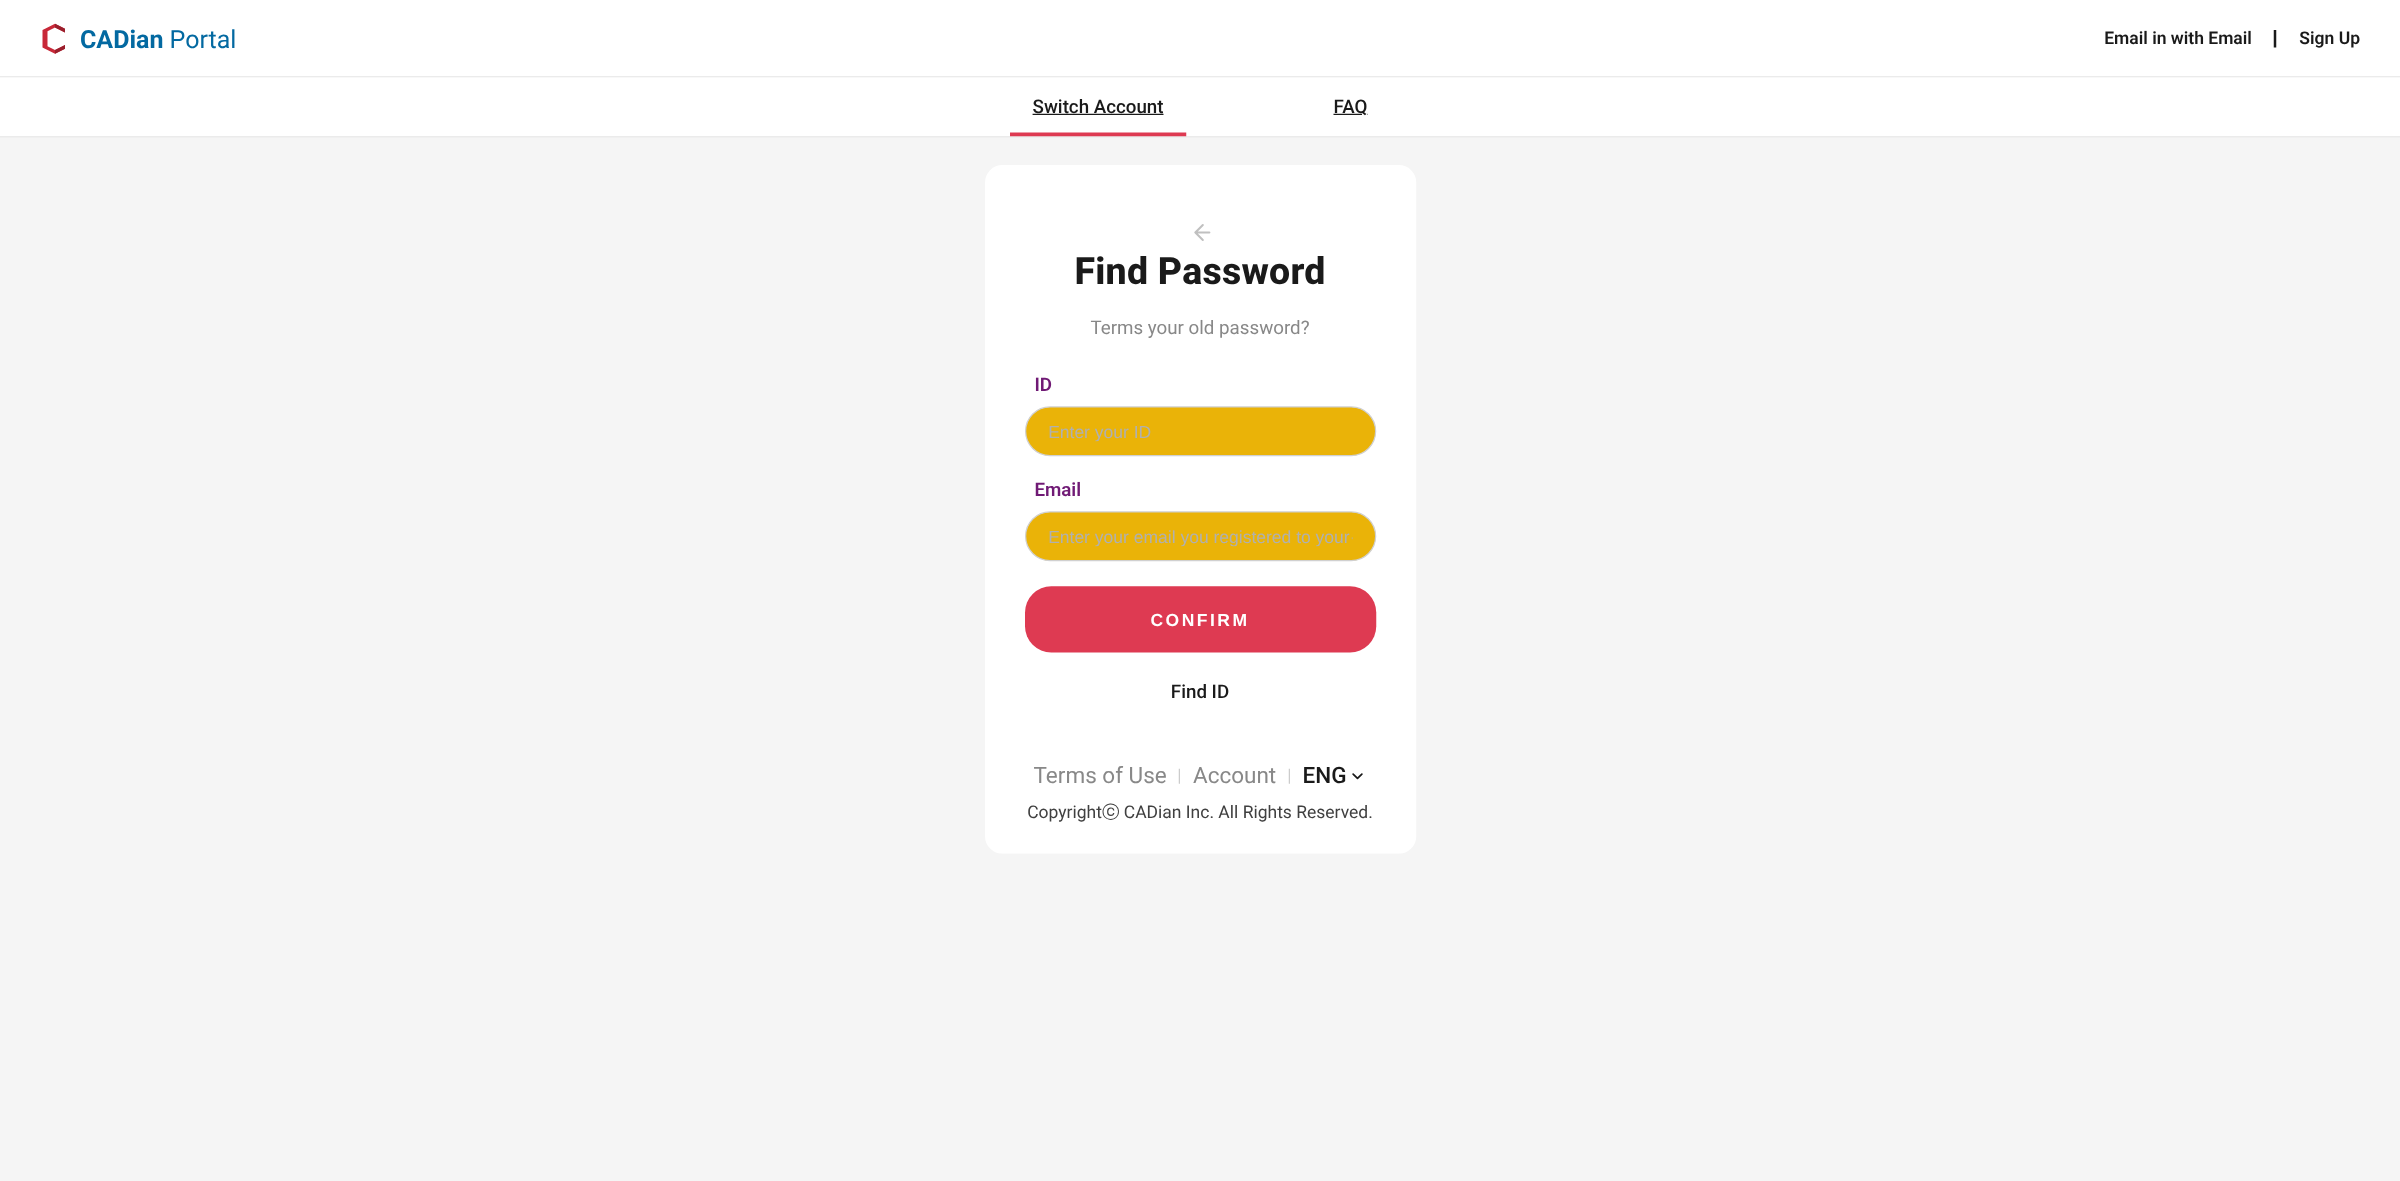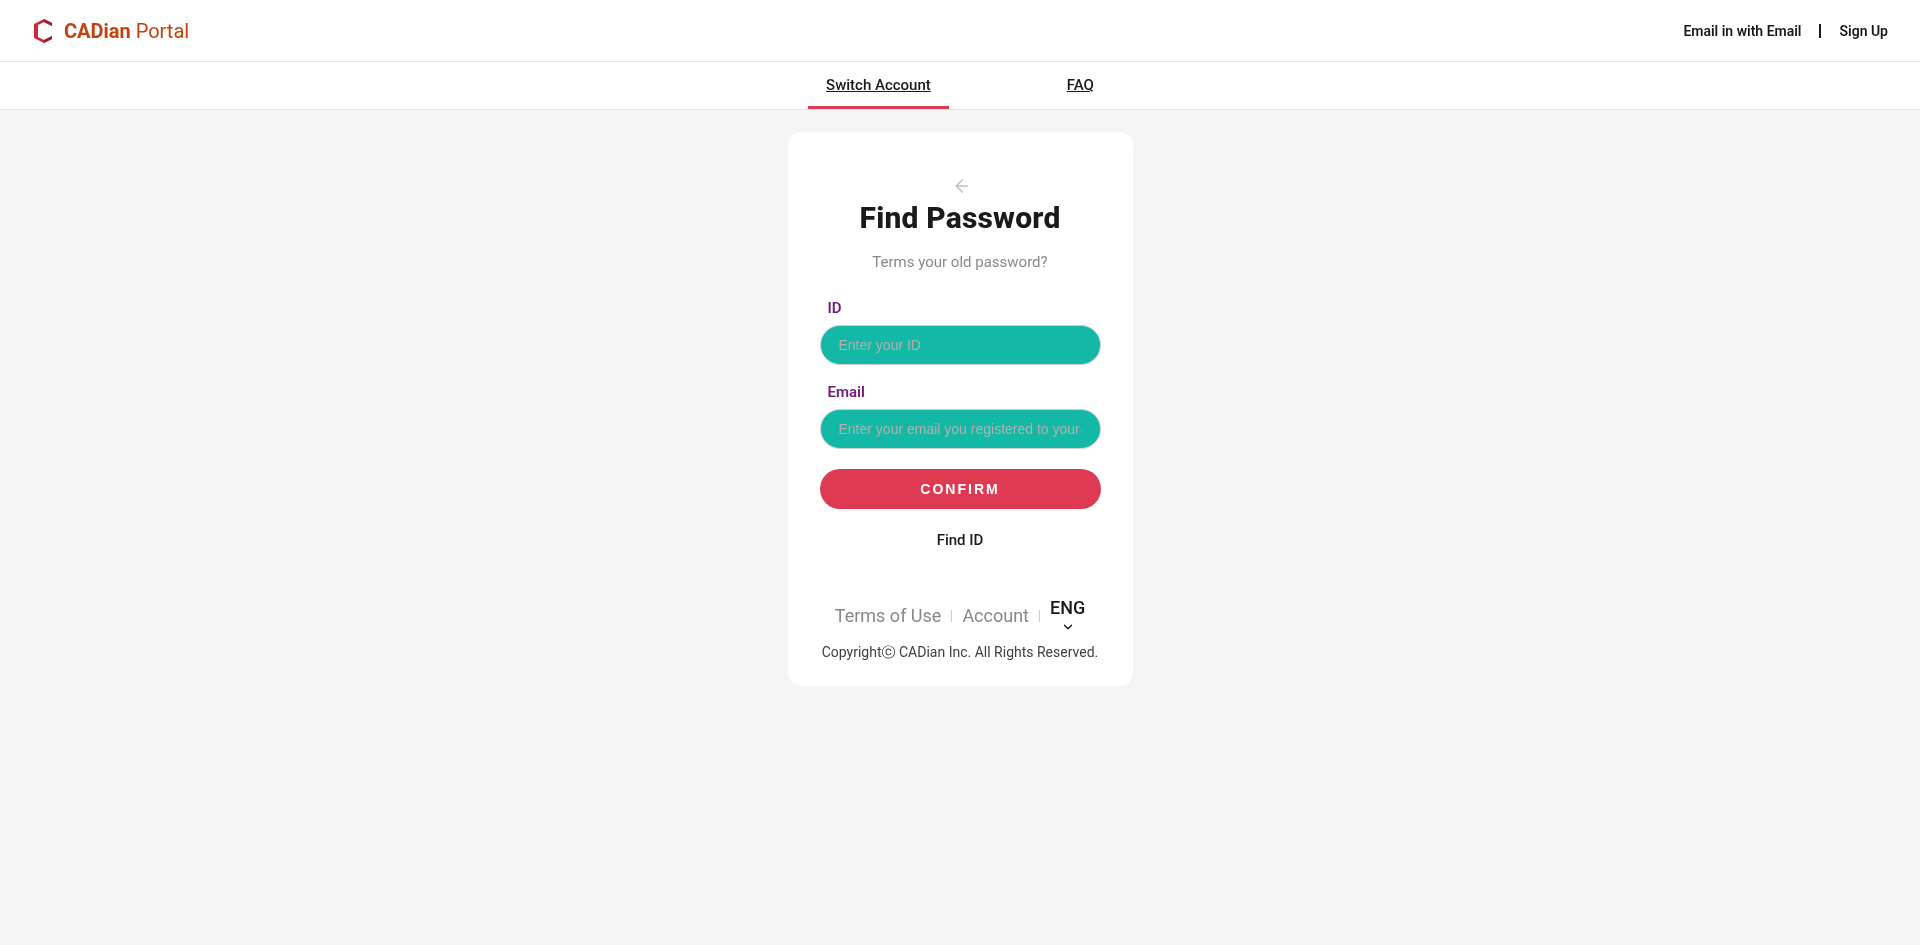--- a/index.html
+++ b/index.html
@@ -27,21 +27,21 @@
       gap: 8px;
     }
     .brand-logo {
       display: inline-flex;
       width: 24px;
       height: 28px;
     }
     .brand-text {
       font-size: 20px;
       font-weight: 700;
-      color: #c2410c;
+      color: #0369a1;
     }
     .brand-text .light {
       font-weight: 400;
     }
     .header-right {
       display: flex;
       align-items: center;
     }
     .header-link {
       font-size: 14px;
@@ -123,32 +123,32 @@
       font-weight: 600;
       color: #701a75;
       margin-bottom: 8px;
       padding-left: 8px;
     }
     .text-input {
       width: 100%;
       height: 40px;
       border: 1px solid #d0d0d0;
       border-radius: 20px;
-      background: #14b8a6;
+      background: #eab308;
       padding: 0 18px;
       font-size: 14px;
       color: #1a1a1a;
       outline: none;
     }
     .text-input::placeholder {
       color: #b0b0b0;
     }
     .confirm-btn {
       width: 100%;
-      height: 40px;
+      height: 53px;
       background: #de3a52;
       color: #fff;
       border: none;
       border-radius: 21px;
       font-size: 14px;
       font-weight: 700;
       letter-spacing: 2px;
       cursor: pointer;
       margin-top: 20px;
     }
@@ -179,21 +179,20 @@
       height: 12px;
       background: #ccc;
     }
     .lang {
       color: #1a1a1a;
       display: inline-flex;
       align-items: center;
       gap: 2px;
       cursor: pointer;
       font-weight: 500;
-      flex-direction: column;
     }
     .chevron {
       display: inline-flex;
       width: 14px;
       height: 14px;
     }
     .copyright {
       text-align: center;
       color: #404040;
       font-size: 14px;

